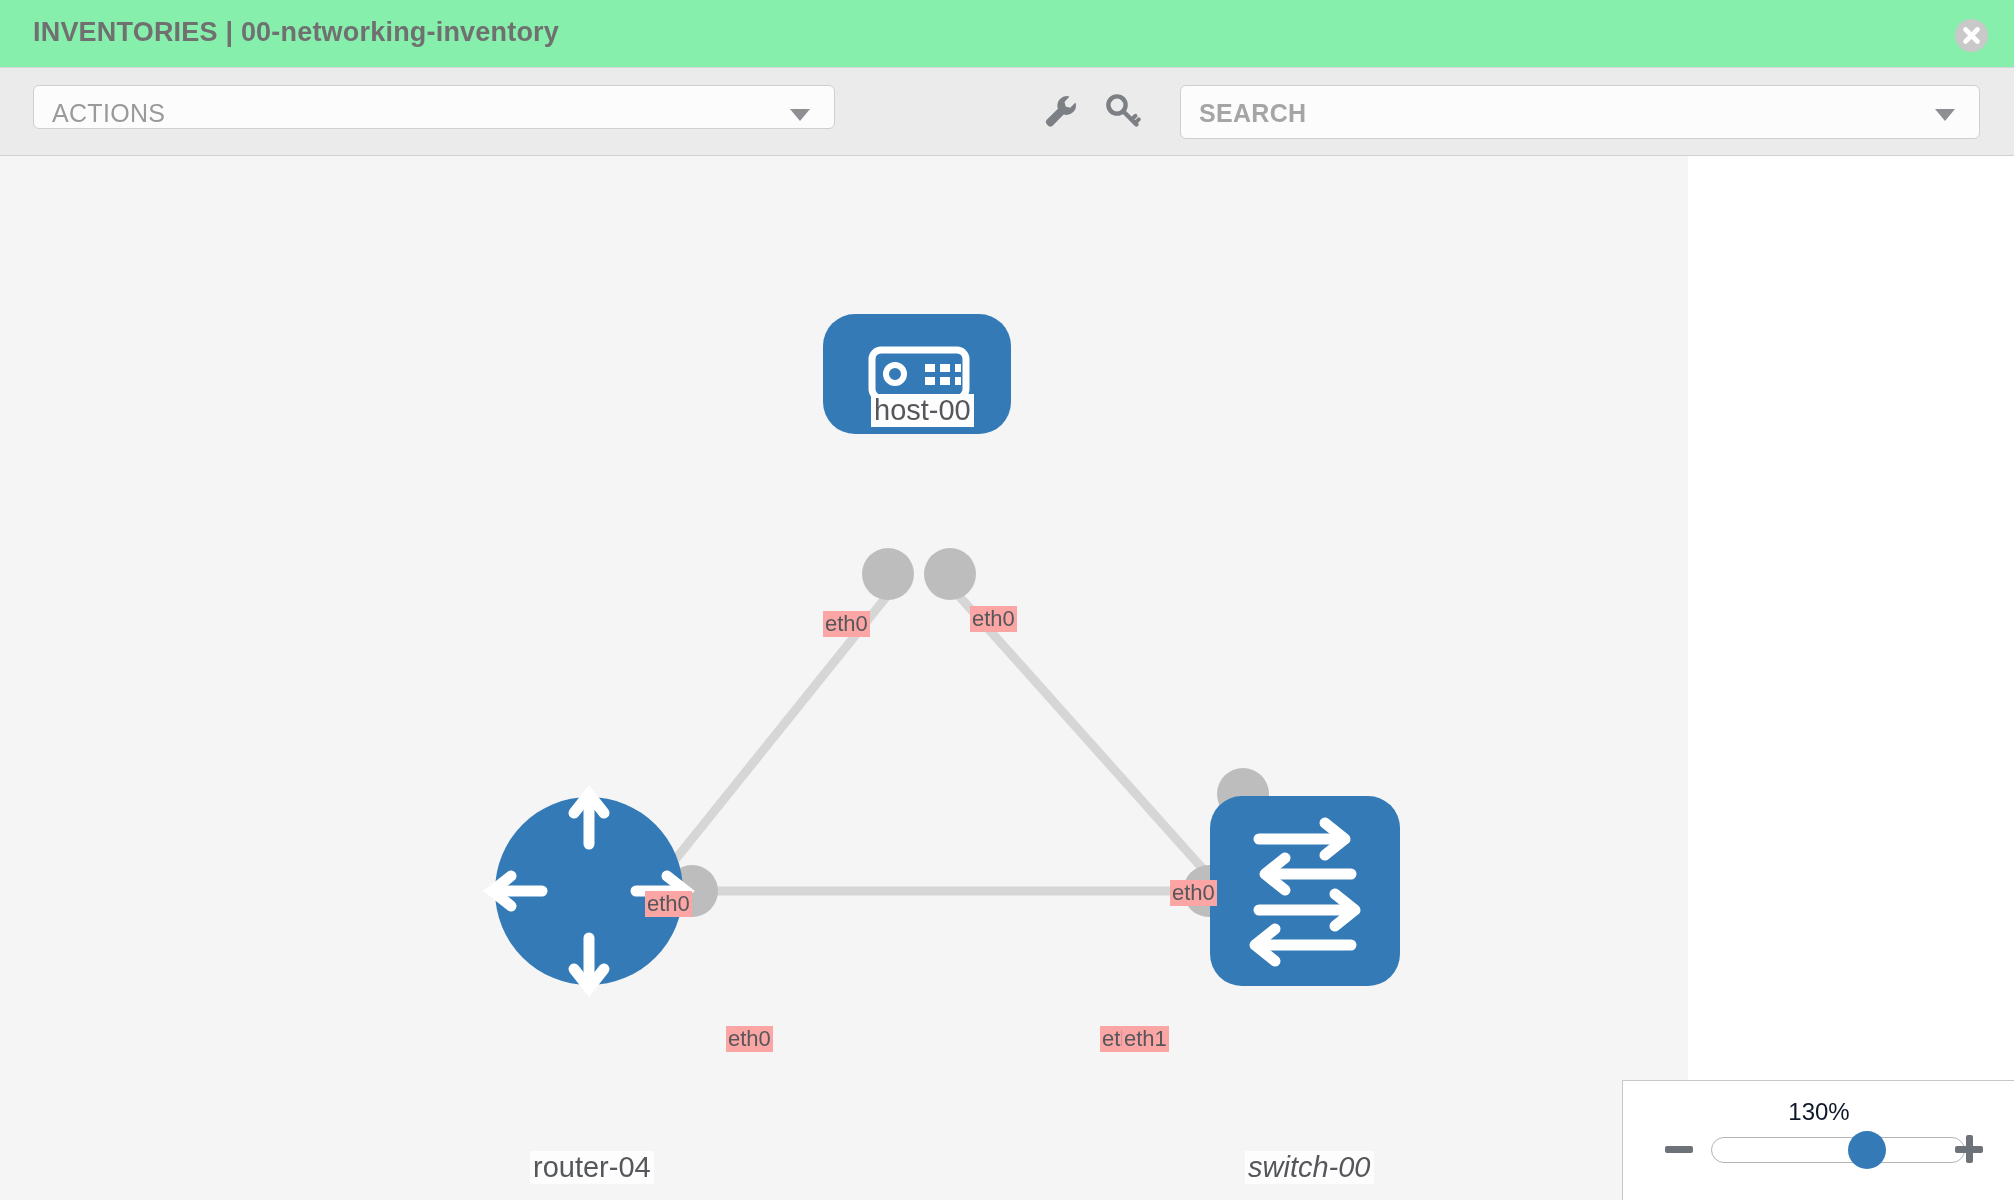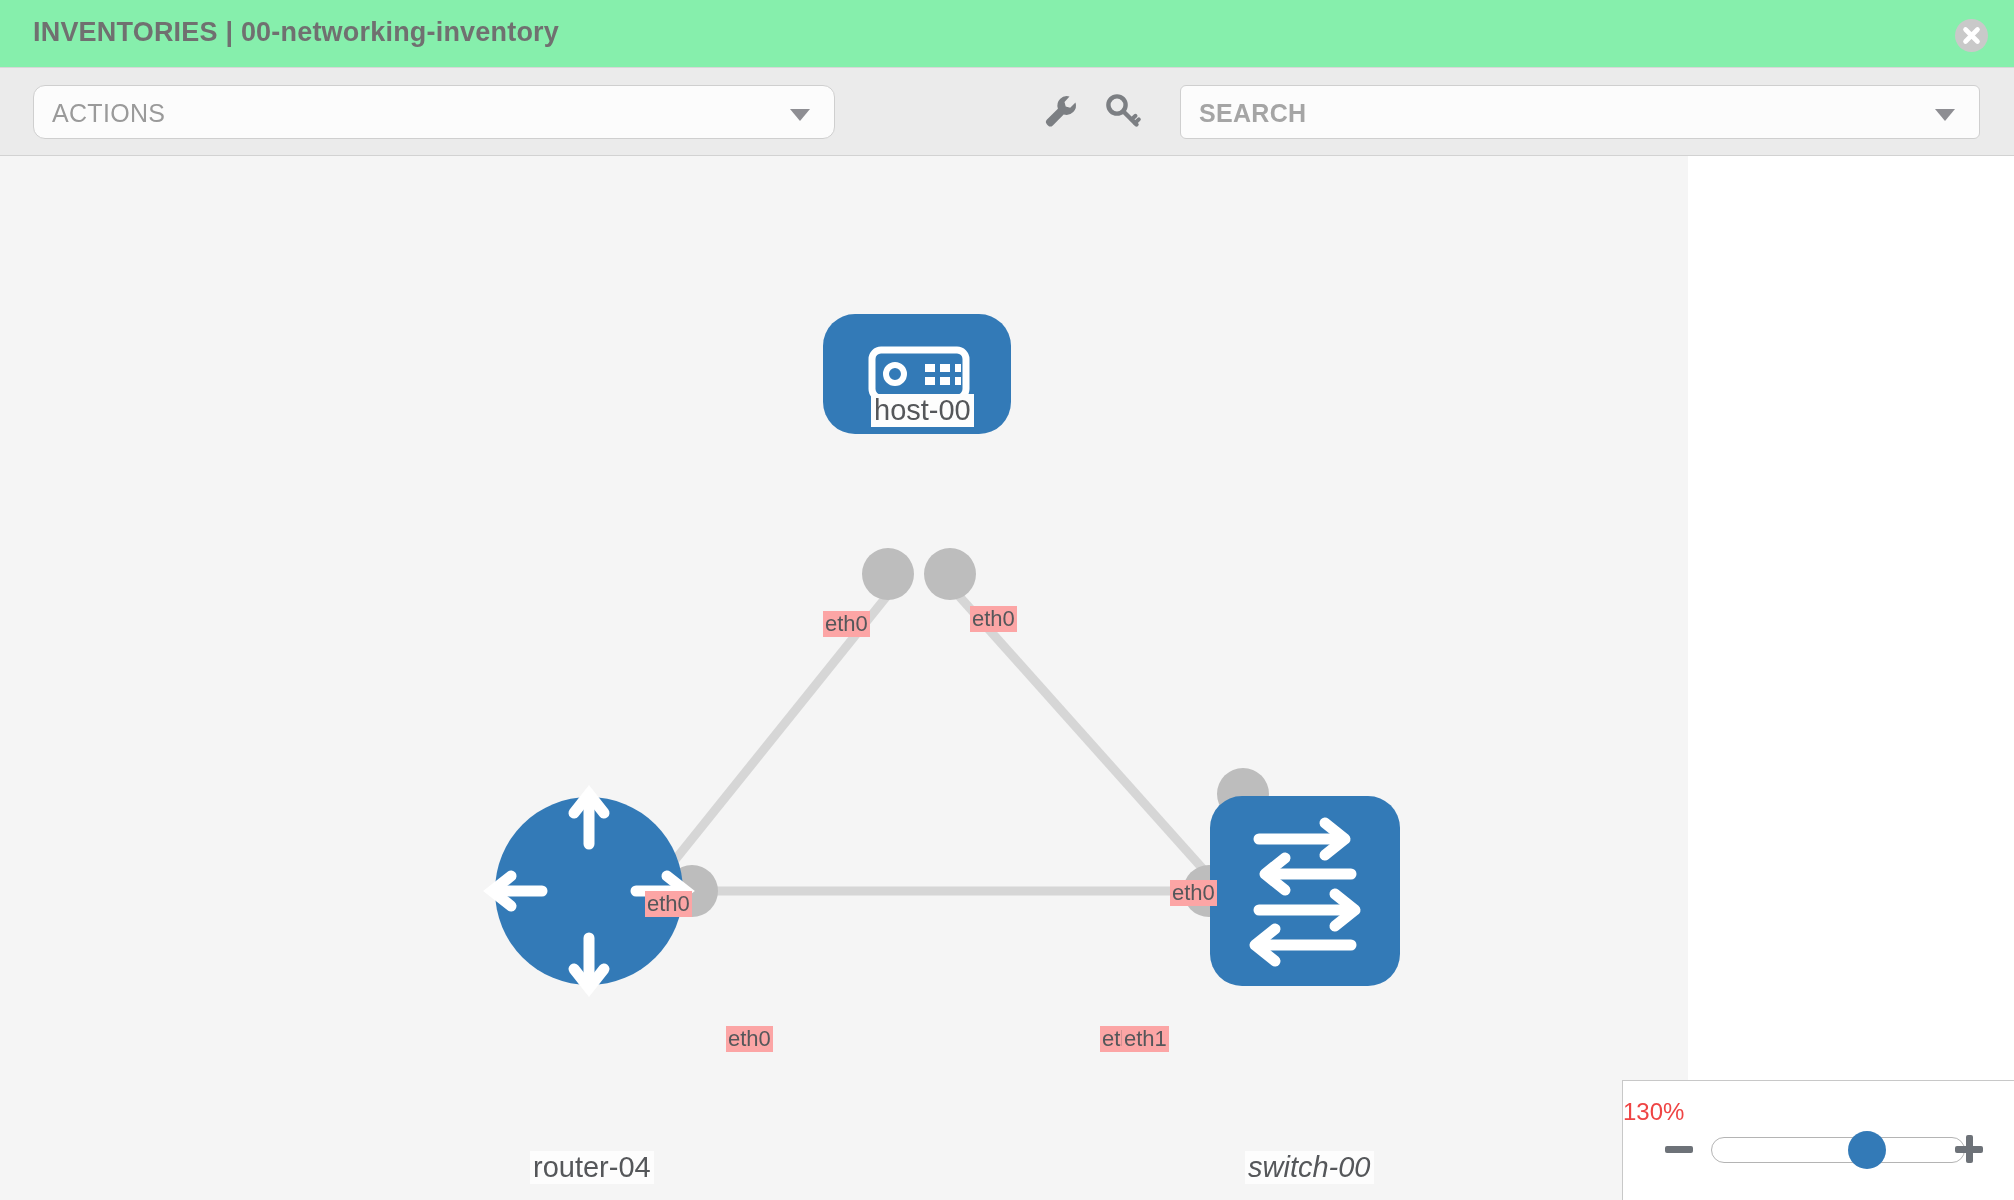--- a/index.html
+++ b/index.html
@@ -47,24 +47,24 @@
     position: absolute;
     left: 0; top: 68px;
     width: 2014px; height: 88px;
     background: #ebebeb;
     border-bottom: 1px solid #d2d2d2;
     box-sizing: border-box;
   }
   .actions-select {
     position: absolute;
     left: 33px; top: 17px;
-    width: 802px; height: 54px;
+    width: 802px; height: 44px;
     background: #fcfcfc;
     border: 1px solid #cfcfcf;
-    border-radius: 12px;
+    border-radius: 6px;
     box-sizing: border-box;
     cursor: pointer;
   }
   .actions-label {
     position: absolute;
     left: 18px; top: 13px;
     font-size: 25px;
     color: #9a9a9a;
     letter-spacing: 0.3px;
   }
@@ -142,22 +142,23 @@
     width: 392px; height: 120px;
     background: #ffffff;
     border-top: 1px solid #c8c8c8;
     border-left: 1px solid #c8c8c8;
     box-sizing: border-box;
   }
   .zoom-level {
     position: absolute;
     left: 0; top: 17px;
     width: 392px;
+    text-align: center;
     font-size: 24px;
-    color: #ef4444;
+    color: #0f172a;
   }
   .zoom-minus, .zoom-plus {
     position: absolute;
     top: 48px;
     width: 40px; height: 40px;
     cursor: pointer;
   }
   .zoom-minus { left: 36px; }
   .zoom-plus  { left: 326px; }
 

